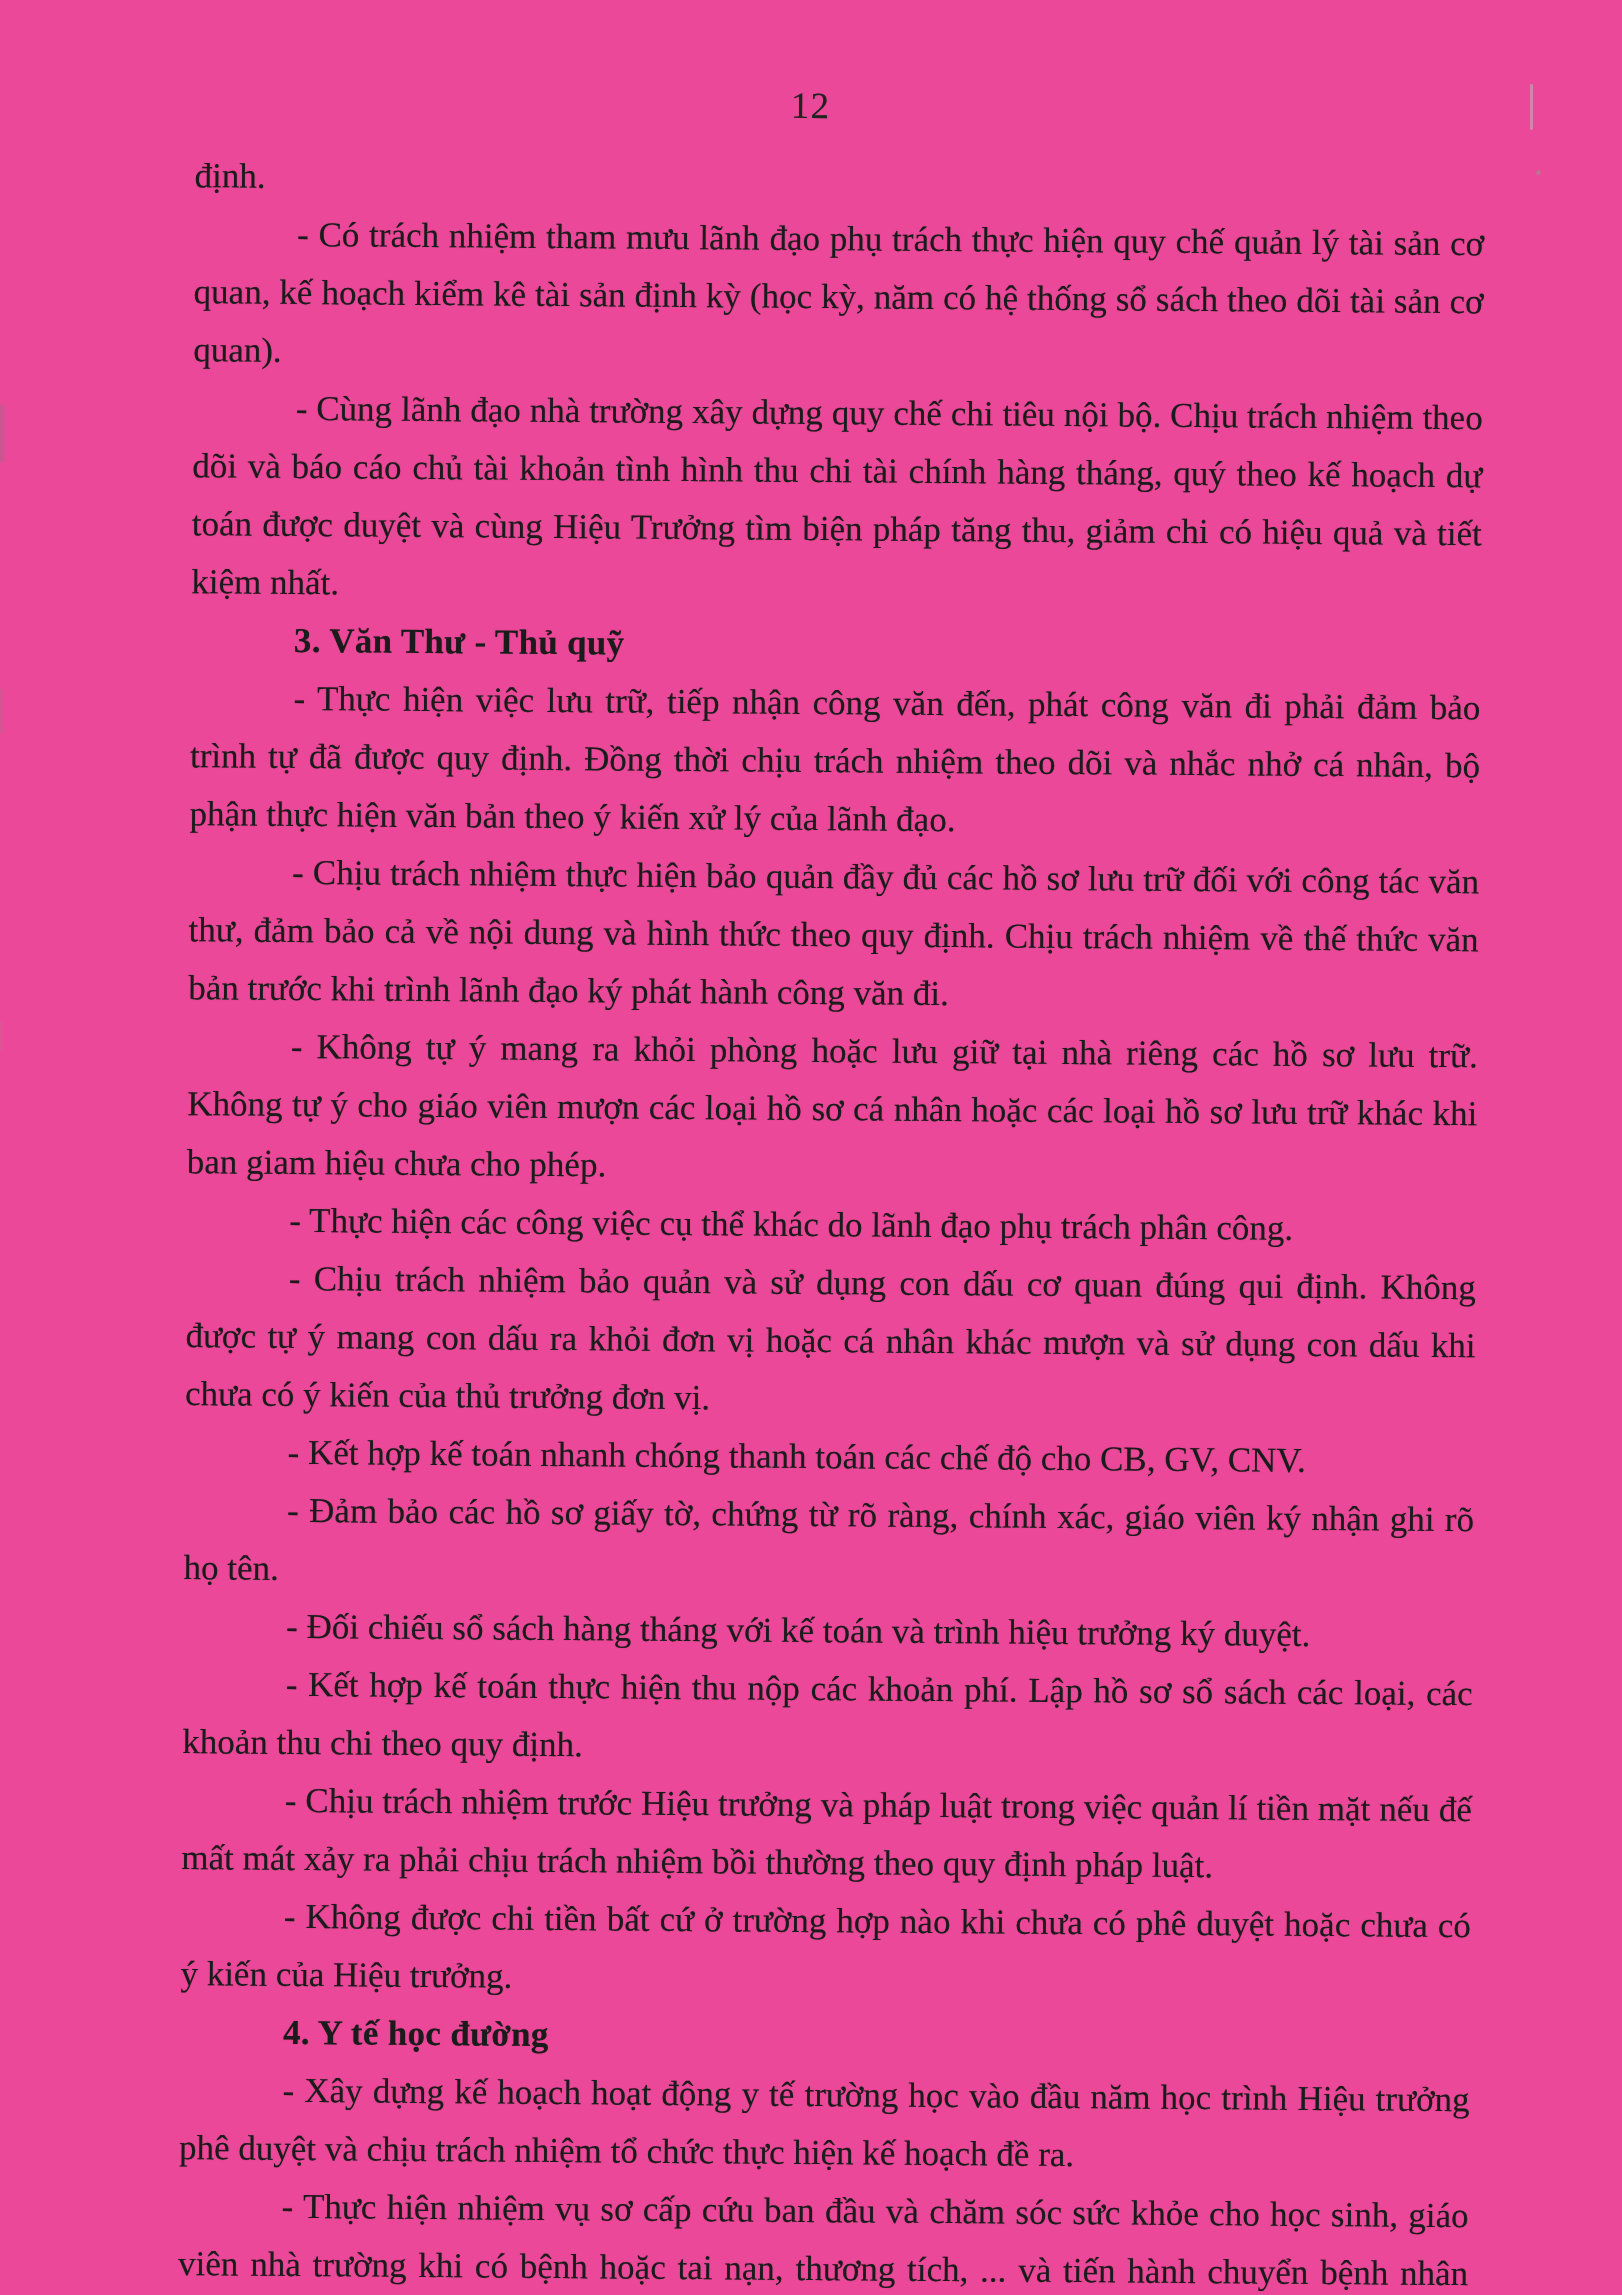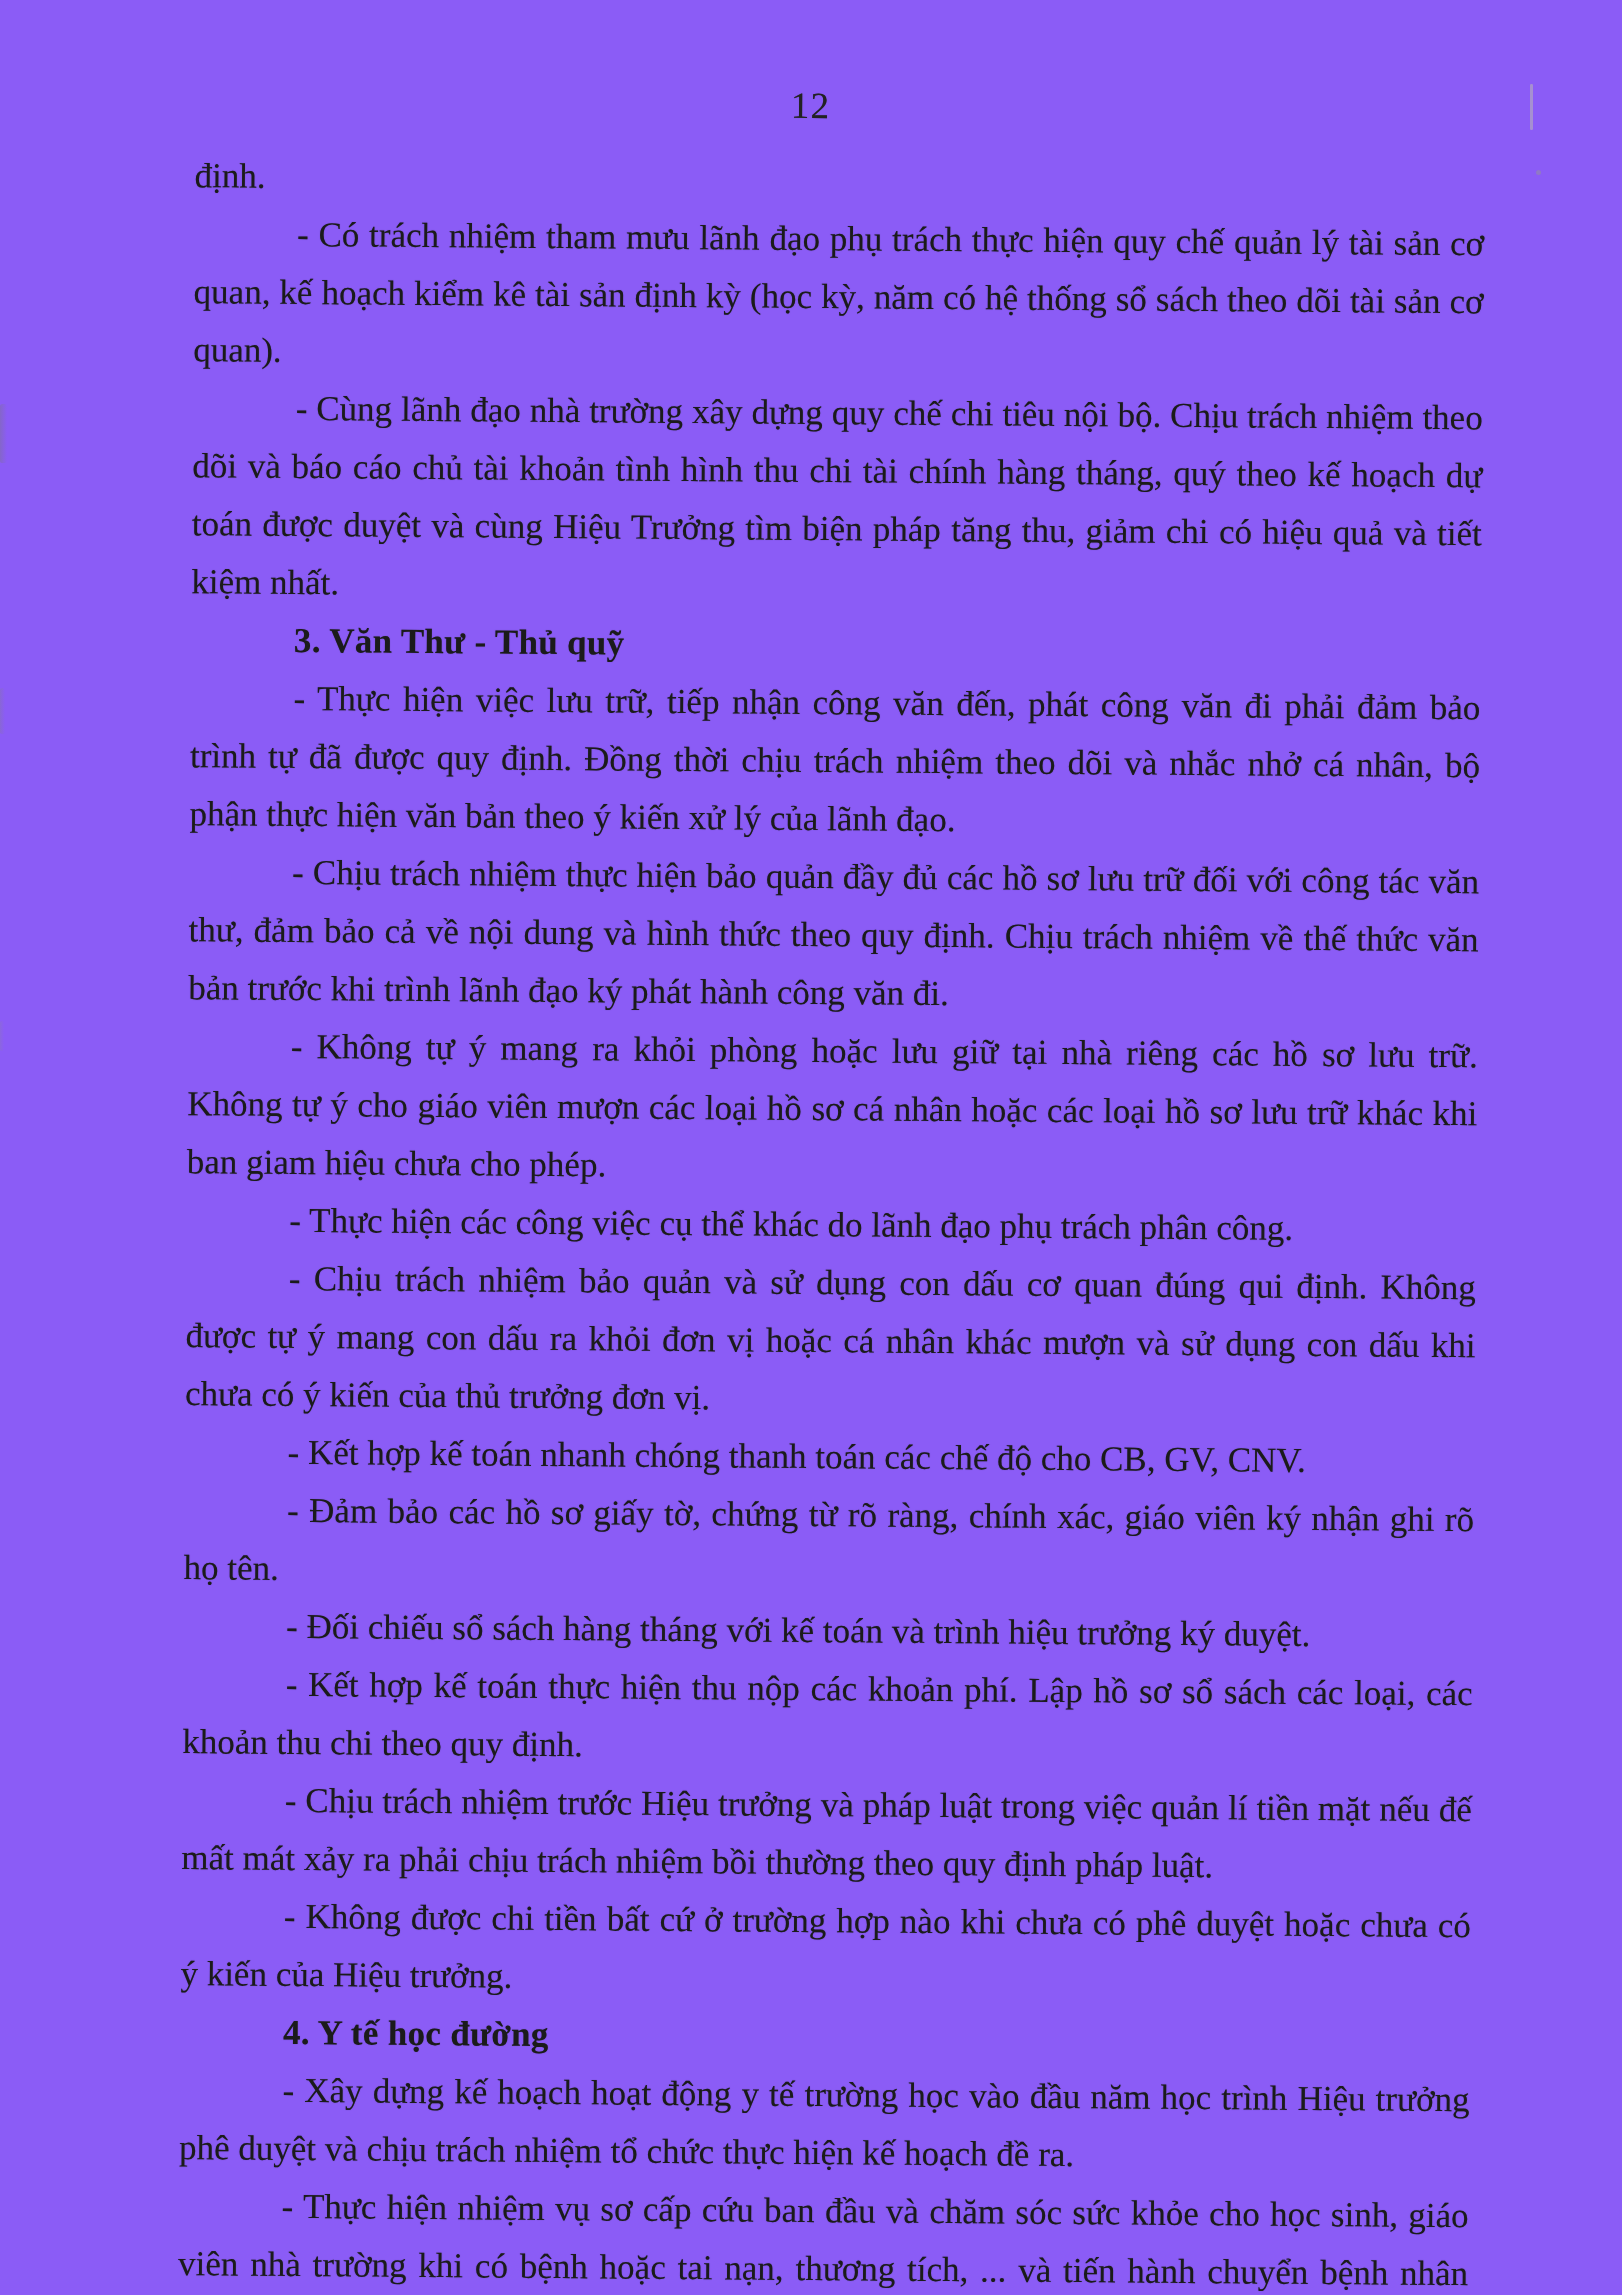--- a/index.html
+++ b/index.html
@@ -5,21 +5,21 @@
   html, body {
     margin: 0;
     padding: 0;
     background: #e8e8e6;
   }
   .page {
     position: relative;
     width: 1623px;
     height: 2295px;
     margin: 0 auto;
-    background: #8b5cf6;
+    background: #ec4899;
     overflow: hidden;
     font-family: "Liberation Serif", "DejaVu Serif", serif;
     color: #1b1b1b;
   }
   .scan-rotate {
     position: absolute;
     left: 0; top: 0; right: 0;
     transform: rotate(0.45deg);
     transform-origin: 50% 0;
   }

